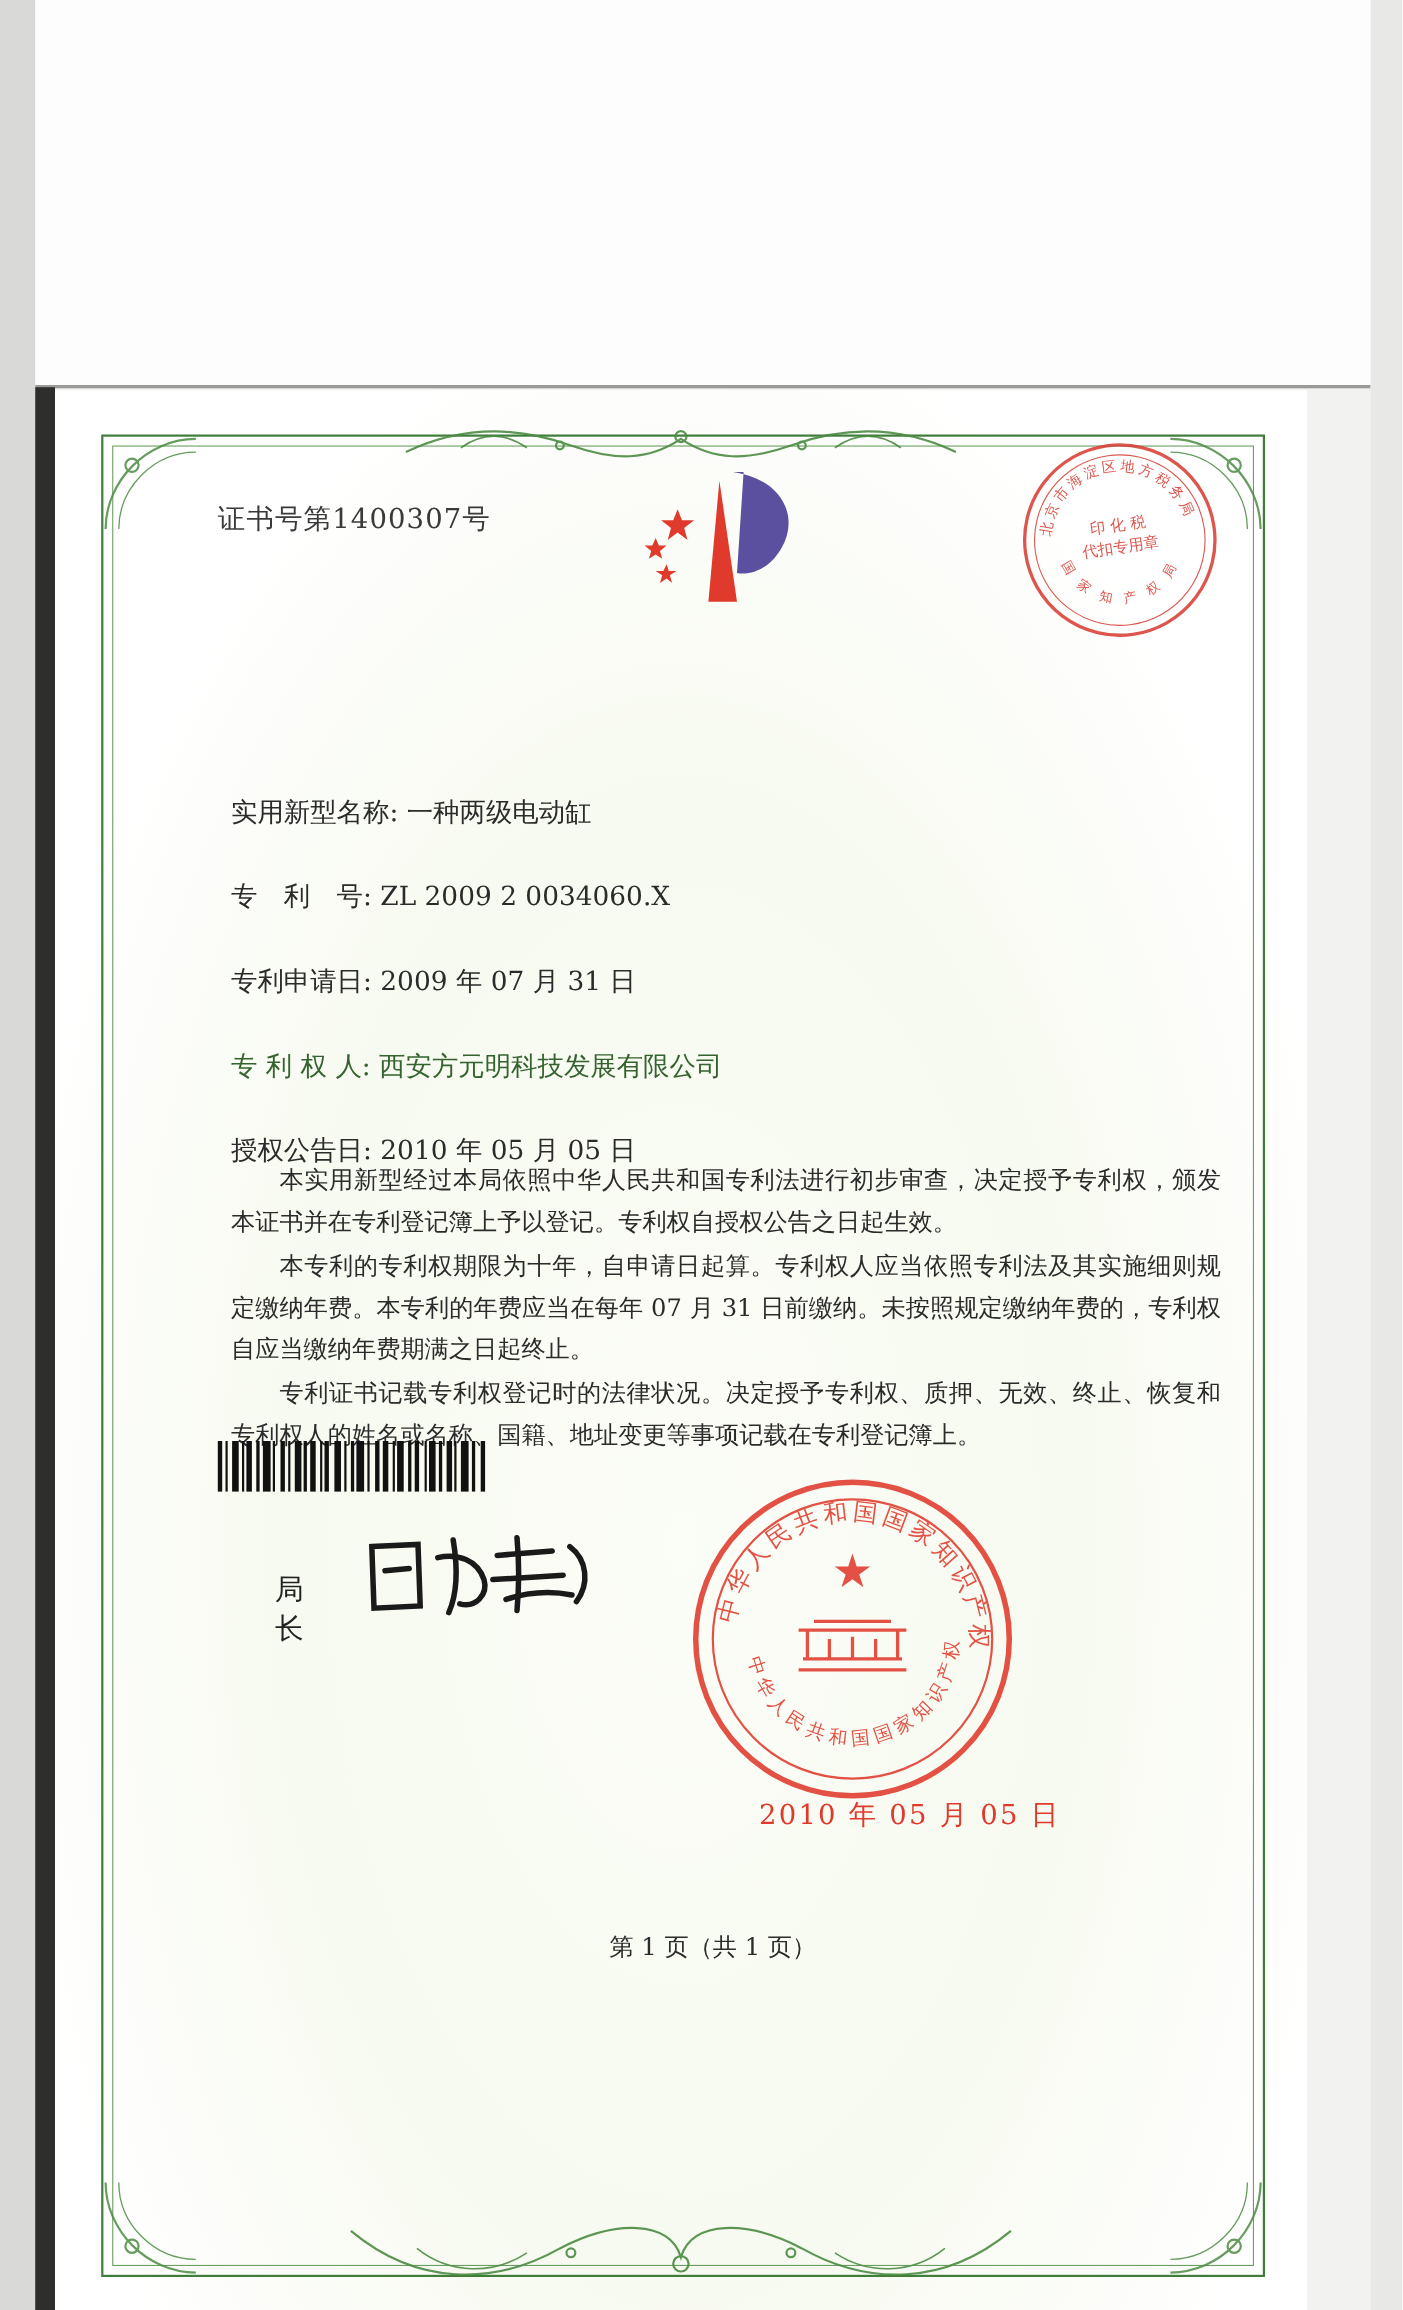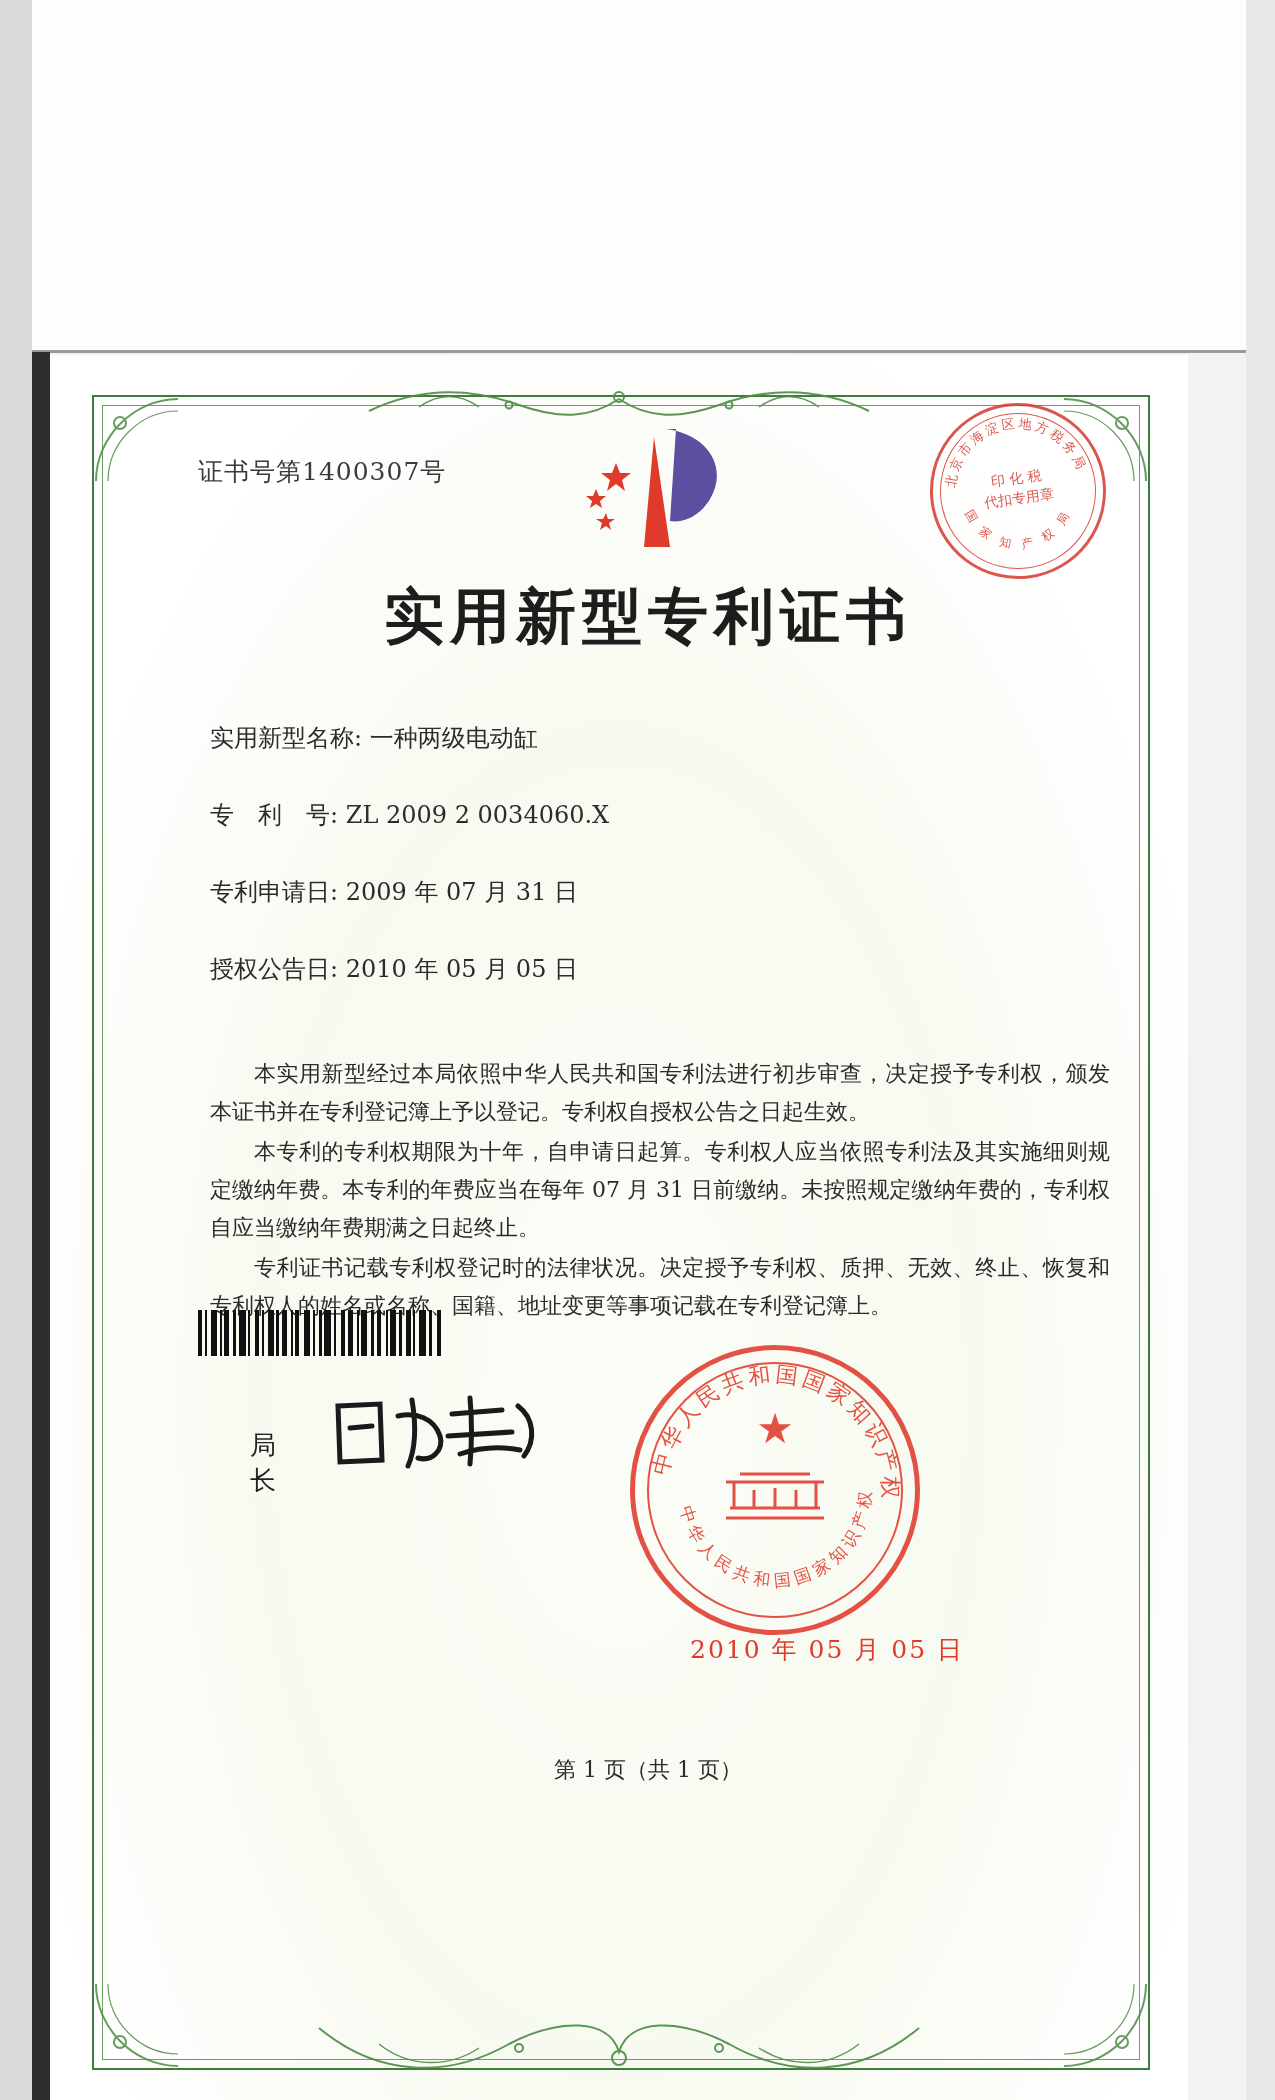--- a/index.html
+++ b/index.html
@@ -269,34 +269,37 @@
         <text font-size="12" fill="#d7392f" letter-spacing="4" font-family="DejaVu Sans, sans-serif">
           <textPath href="#arcBot" startOffset="8%">国 家 知 产 权 局</textPath>
         </text>
       </svg>
       <div class="ctr">
         <div>印 化 税</div>
         <div>代扣专用章</div>
       </div>
     </div>
 
-    <div class="title">实用新型专利证书</div>
 
     <div class="fields">
       <div class="field">
         <span class="lbl">实用新型名称:</span>
         <span class="val">一种两级电动缸</span>
       </div>
       <div class="field">
         <span class="lbl">专　利　号:</span>
         <span class="val">ZL 2009 2 0034060.X</span>
       </div>
       <div class="field">
         <span class="lbl">专利申请日:</span>
         <span class="val">2009 年 07 月 31 日</span>
+      </div>
+      <div class="field green">
+        <span class="lbl">专 利 权 人:</span>
+        <span class="val">西安方元明科技发展有限公司</span>
       </div>
       <div class="field">
         <span class="lbl">授权公告日:</span>
         <span class="val">2010 年 05 月 05 日</span>
       </div>
     </div>
 
     <div class="body-text">
       <p>本实用新型经过本局依照中华人民共和国专利法进行初步审查，决定授予专利权，颁发本证书并在专利登记簿上予以登记。专利权自授权公告之日起生效。</p>
       <p>本专利的专利权期限为十年，自申请日起算。专利权人应当依照专利法及其实施细则规定缴纳年费。本专利的年费应当在每年 07 月 31 日前缴纳。未按照规定缴纳年费的，专利权自应当缴纳年费期满之日起终止。</p>

